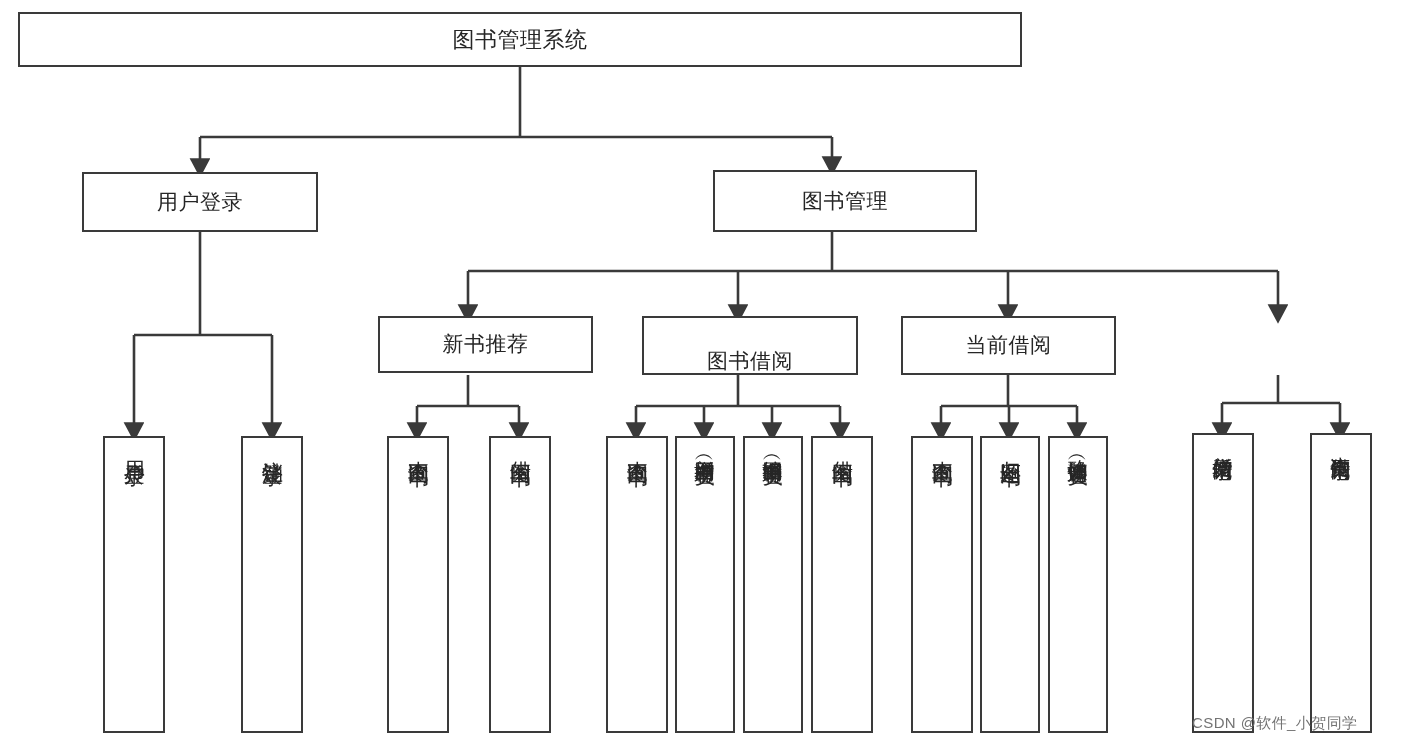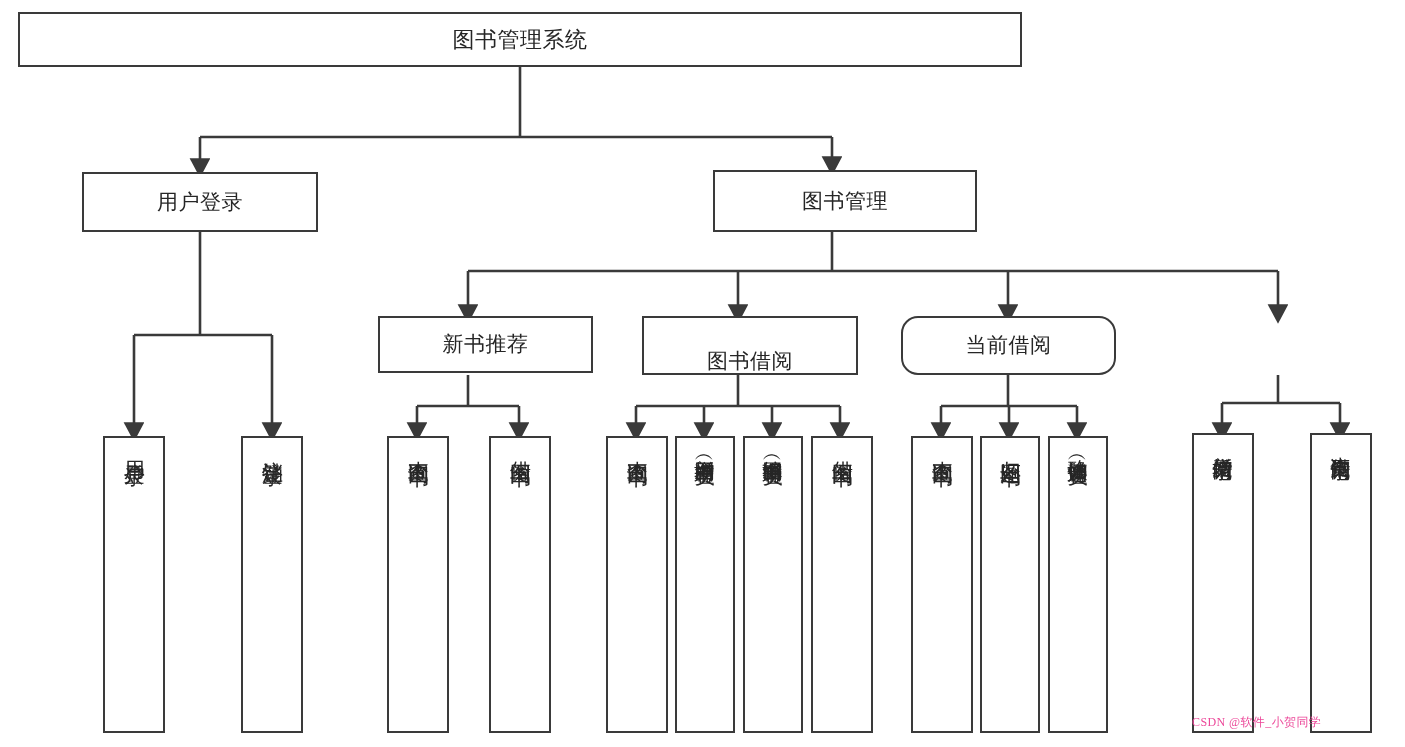--- a/index.html
+++ b/index.html
@@ -67,26 +67,26 @@
     white-space: nowrap;
   }
   .node.vert.tall .label {
     font-size: 20px;
     letter-spacing: 1px;
   }
   #watermark {
     position: absolute;
     left: 1192px;
     top: 714px;
-    font-size: 12px;
-    color: #ec4899;
+    font-size: 15px;
+    color: #737373;
     letter-spacing: 0.4px;
     white-space: nowrap;
     z-index: 5;
-    font-family: Liberation Serif, serif;
+    font-family: Liberation Sans, sans-serif;
   }
 </style>
 </head>
 <body>
 
 <div id="canvas">
 
   <svg id="edges" viewBox="0 0 1405 747" width="1405" height="747" xmlns="http://www.w3.org/2000/svg">
     <defs>
       <marker id="arrow" markerWidth="10" markerHeight="10" refX="2.2" refY="4" orient="auto" markerUnits="strokeWidth">
@@ -147,21 +147,21 @@
   <div class="node horiz" style="left:713px; top:170px; width:264px; height:62px;">
     <span class="label">图书管理</span>
   </div>
 
   <div class="node horiz" style="left:378px; top:316px; width:215px; height:57px;">
     <span class="label">新书推荐</span>
   </div>
   <div class="node horiz" style="left:642px; top:316px; width:216px; height:59px;align-items:flex-end;">
     <span class="label">图书借阅</span>
   </div>
-  <div class="node horiz" style="left:901px; top:316px; width:215px; height:59px;border-radius:17px;">
+  <div class="node horiz" style="left:901px; top:316px; width:215px; height:59px;">
     <span class="label">当前借阅</span>
   </div>
 
   <div class="node vert" style="left:103px; top:436px; width:62px; height:297px;">
     <span class="label">用户登录</span>
   </div>
   <div class="node vert" style="left:241px; top:436px; width:62px; height:297px;">
     <span class="label">注销登录</span>
   </div>
 

